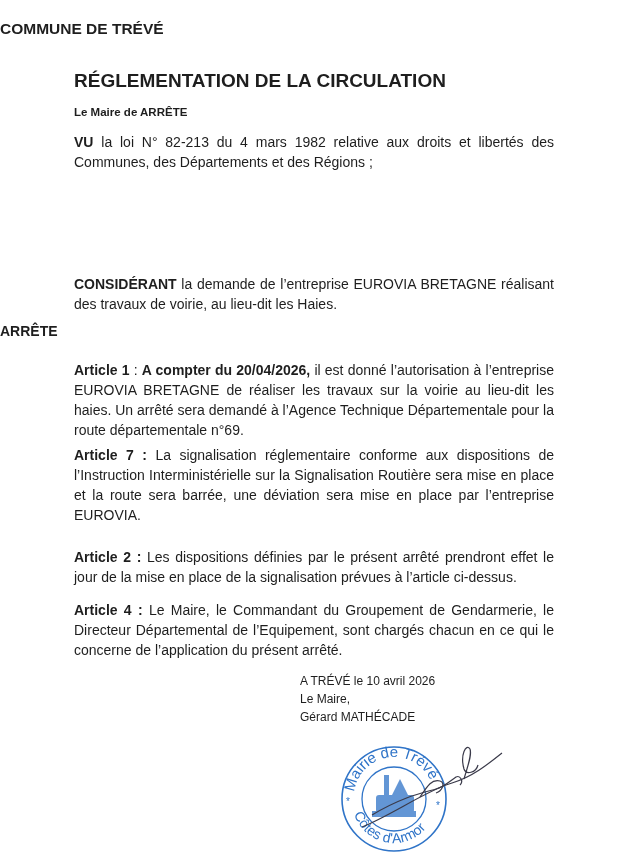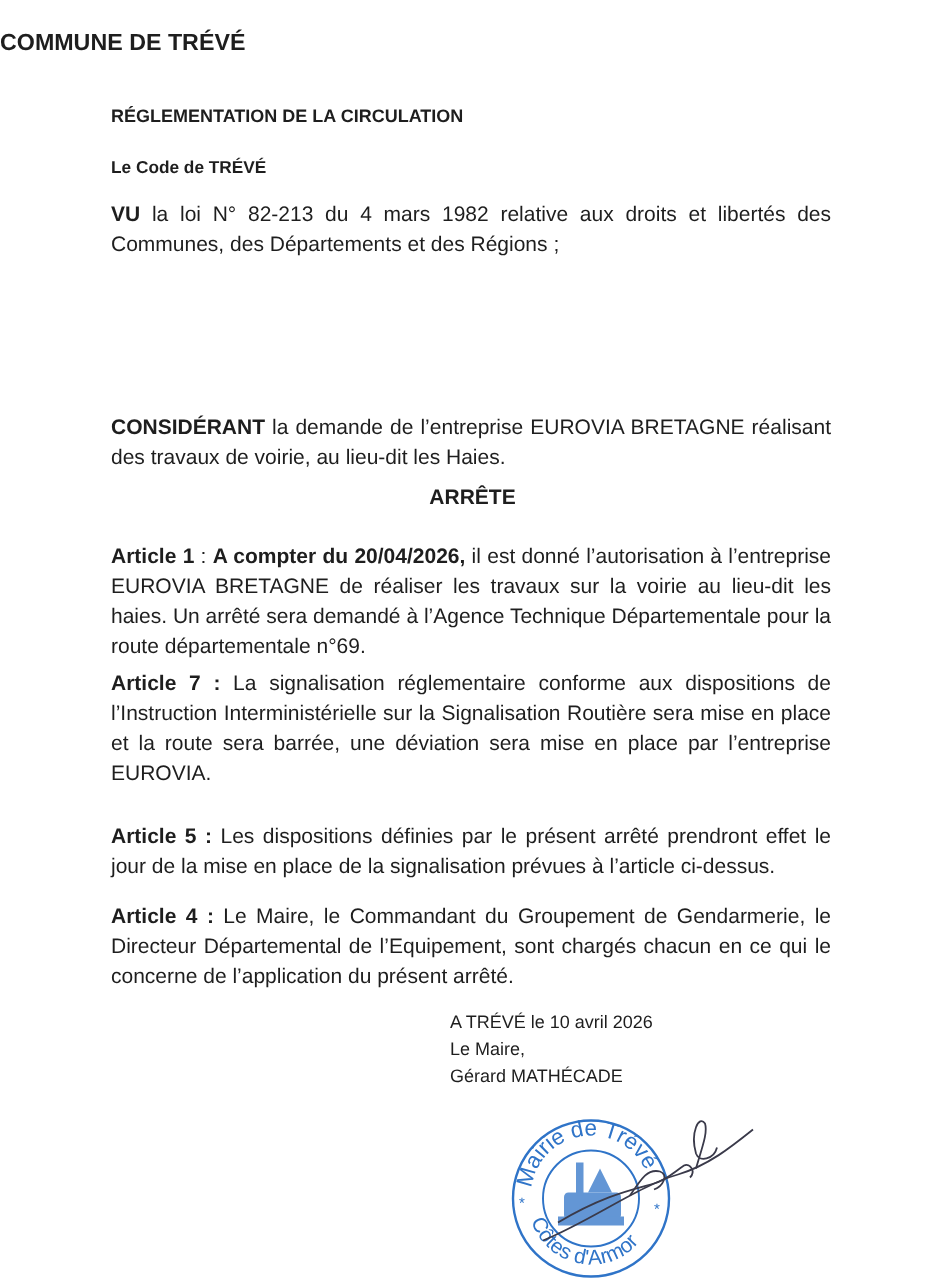--- a/index.html
+++ b/index.html
@@ -1,54 +1,54 @@
 <!DOCTYPE html>
 <html><head>
 <meta charset="utf-8">
 <style>
   html, body { margin:0; padding:0; background:#ffffff; }
   body { width:630px; height:858px; position:relative; overflow:hidden;
          font-family:"Liberation Sans", sans-serif; color:#1e1e1e; }
   .page { position:absolute; left:0; top:0; width:630px; height:858px; }
   .abs { position:absolute; }
   .title { left:0; width:630px; top:20px; text-align:left; font-size:15.5px; font-weight:bold; }
-  .subtitle { left:74px; top:70px; font-size:12px; font-weight:bold; }
+  .subtitle { left:74px; top:70px; font-size:19px; font-weight:bold; }
   .maire { left:74px; top:106px; font-size:11.5px; font-weight:bold; }
   .para { left:74px; width:480px; font-size:14px; line-height:20px; text-align:justify; }
   .para b { font-weight:bold; }
-  .arrete { left:0; width:630px; top:323px; text-align:center; font-size:14px; font-weight:bold; }
+  .arrete { left:0; width:630px; top:323px; font-size:14px; font-weight:bold; }
   .sig { left:300px; top:672px; font-size:12px; line-height:18px; }
   .stamp { left:332px; top:735px; width:180px; height:120px; }
 </style>
 </head>
 <body>
 
 <div class="page">
 
   <div class="abs title">COMMUNE DE TRÉVÉ</div>
   <div class="abs subtitle">RÉGLEMENTATION DE LA CIRCULATION</div>
-  <div class="abs maire">Le Code de TRÉVÉ</div>
+  <div class="abs maire">Le Maire de ARRÊTE</div>
 
   <div class="abs para" style="top:132px">
     <b>VU</b><span> la loi N° 82-213 du 4 mars 1982 relative aux droits et libertés des Communes, des Départements et des Régions ;</span>
   </div>
   <div class="abs para" style="top:274px">
     <b>CONSIDÉRANT</b><span> la demande de l’entreprise EUROVIA BRETAGNE réalisant des travaux de voirie, au lieu-dit les Haies.</span>
   </div>
 
   <div class="abs arrete">ARRÊTE</div>
 
   <div class="abs para" style="top:360px">
     <b>Article 1</b><span> : </span><b>A compter du 20/04/2026,</b><span> il est donné l’autorisation à l’entreprise EUROVIA BRETAGNE de réaliser les travaux sur la voirie au lieu-dit les haies. Un arrêté sera demandé à l’Agence Technique Départementale pour la route départementale n°69.</span>
   </div>
   <div class="abs para" style="top:445px">
     <b>Article 7 :</b><span> La signalisation réglementaire conforme aux dispositions de l’Instruction Interministérielle sur la Signalisation Routière sera mise en place et la route sera barrée, une déviation sera mise en place par l’entreprise EUROVIA.</span>
   </div>
   <div class="abs para" style="top:547px">
-    <b>Article 5 :</b><span> Les dispositions définies par le présent arrêté prendront effet le jour de la mise en place de la signalisation prévues à l’article ci-dessus.</span>
+    <b>Article 2 :</b><span> Les dispositions définies par le présent arrêté prendront effet le jour de la mise en place de la signalisation prévues à l’article ci-dessus.</span>
   </div>
   <div class="abs para" style="top:600px">
     <b>Article 4 :</b><span> Le Maire, le Commandant du Groupement de Gendarmerie, le Directeur Départemental de l’Equipement, sont chargés chacun en ce qui le concerne de l’application du présent arrêté.</span>
   </div>
 
   <div class="abs sig">
     <div>A TRÉVÉ le 10 avril 2026</div>
     <div>Le Maire,</div>
     <div>Gérard MATHÉCADE</div>
   </div>

